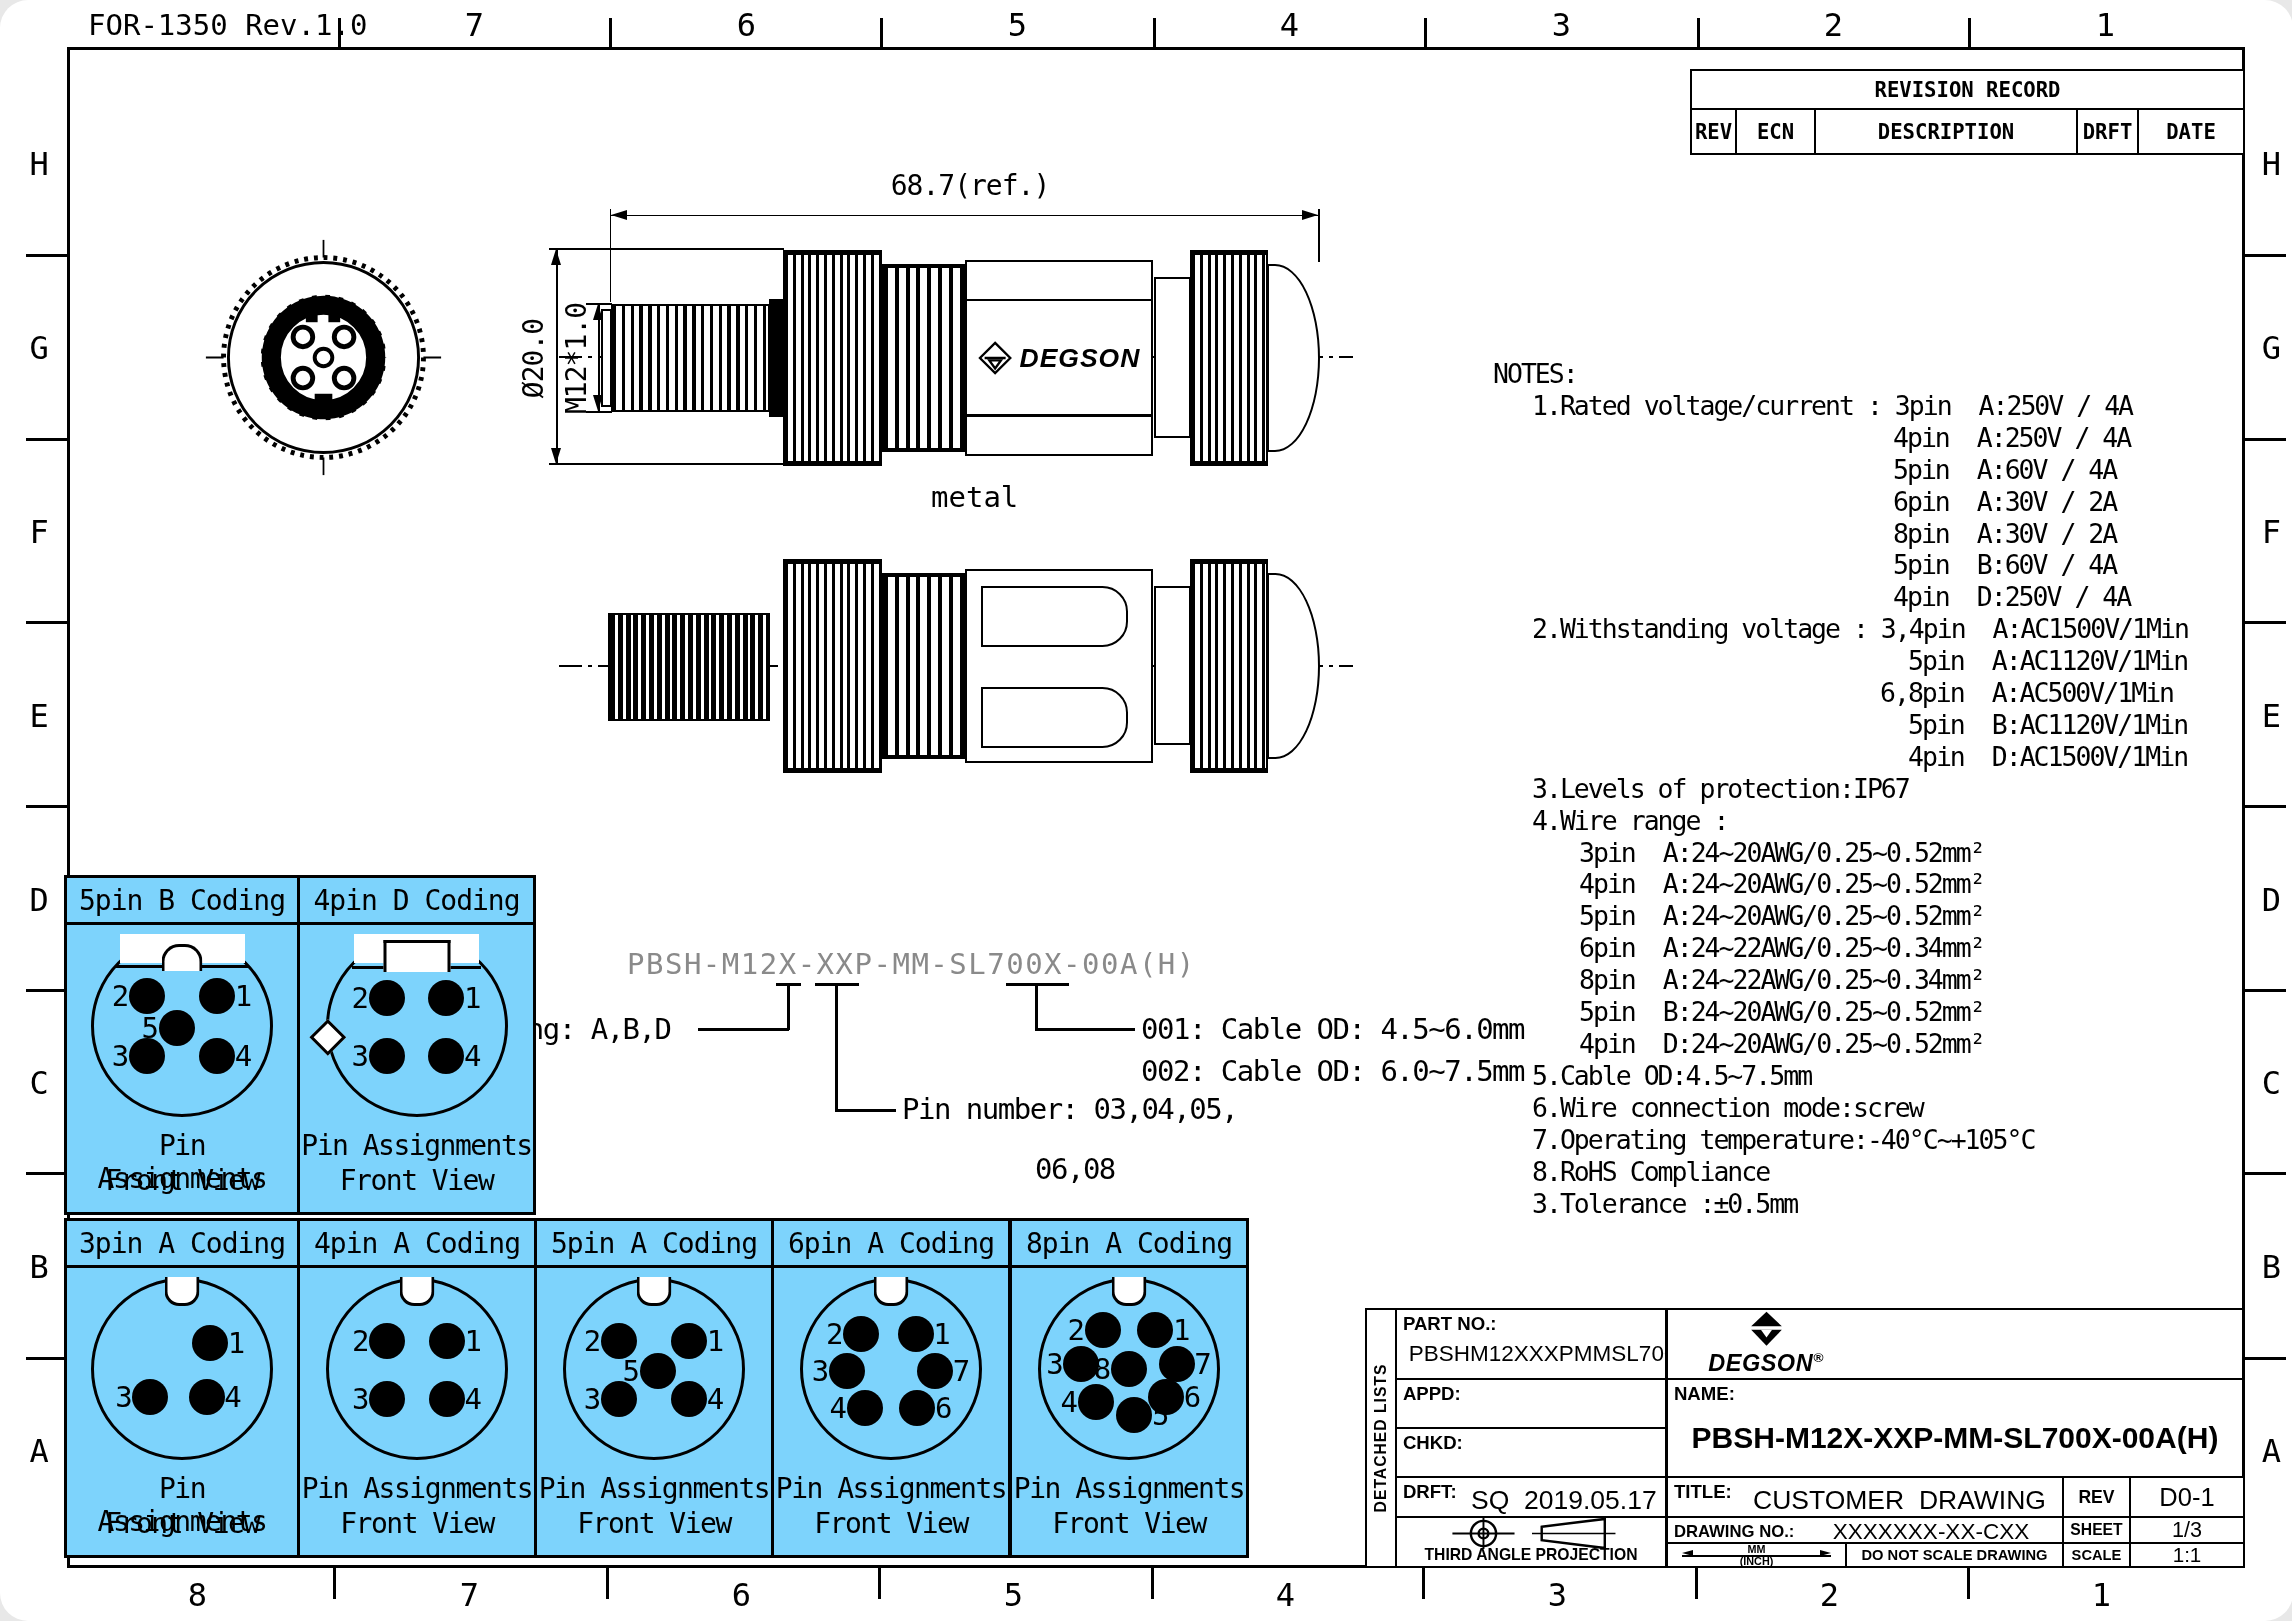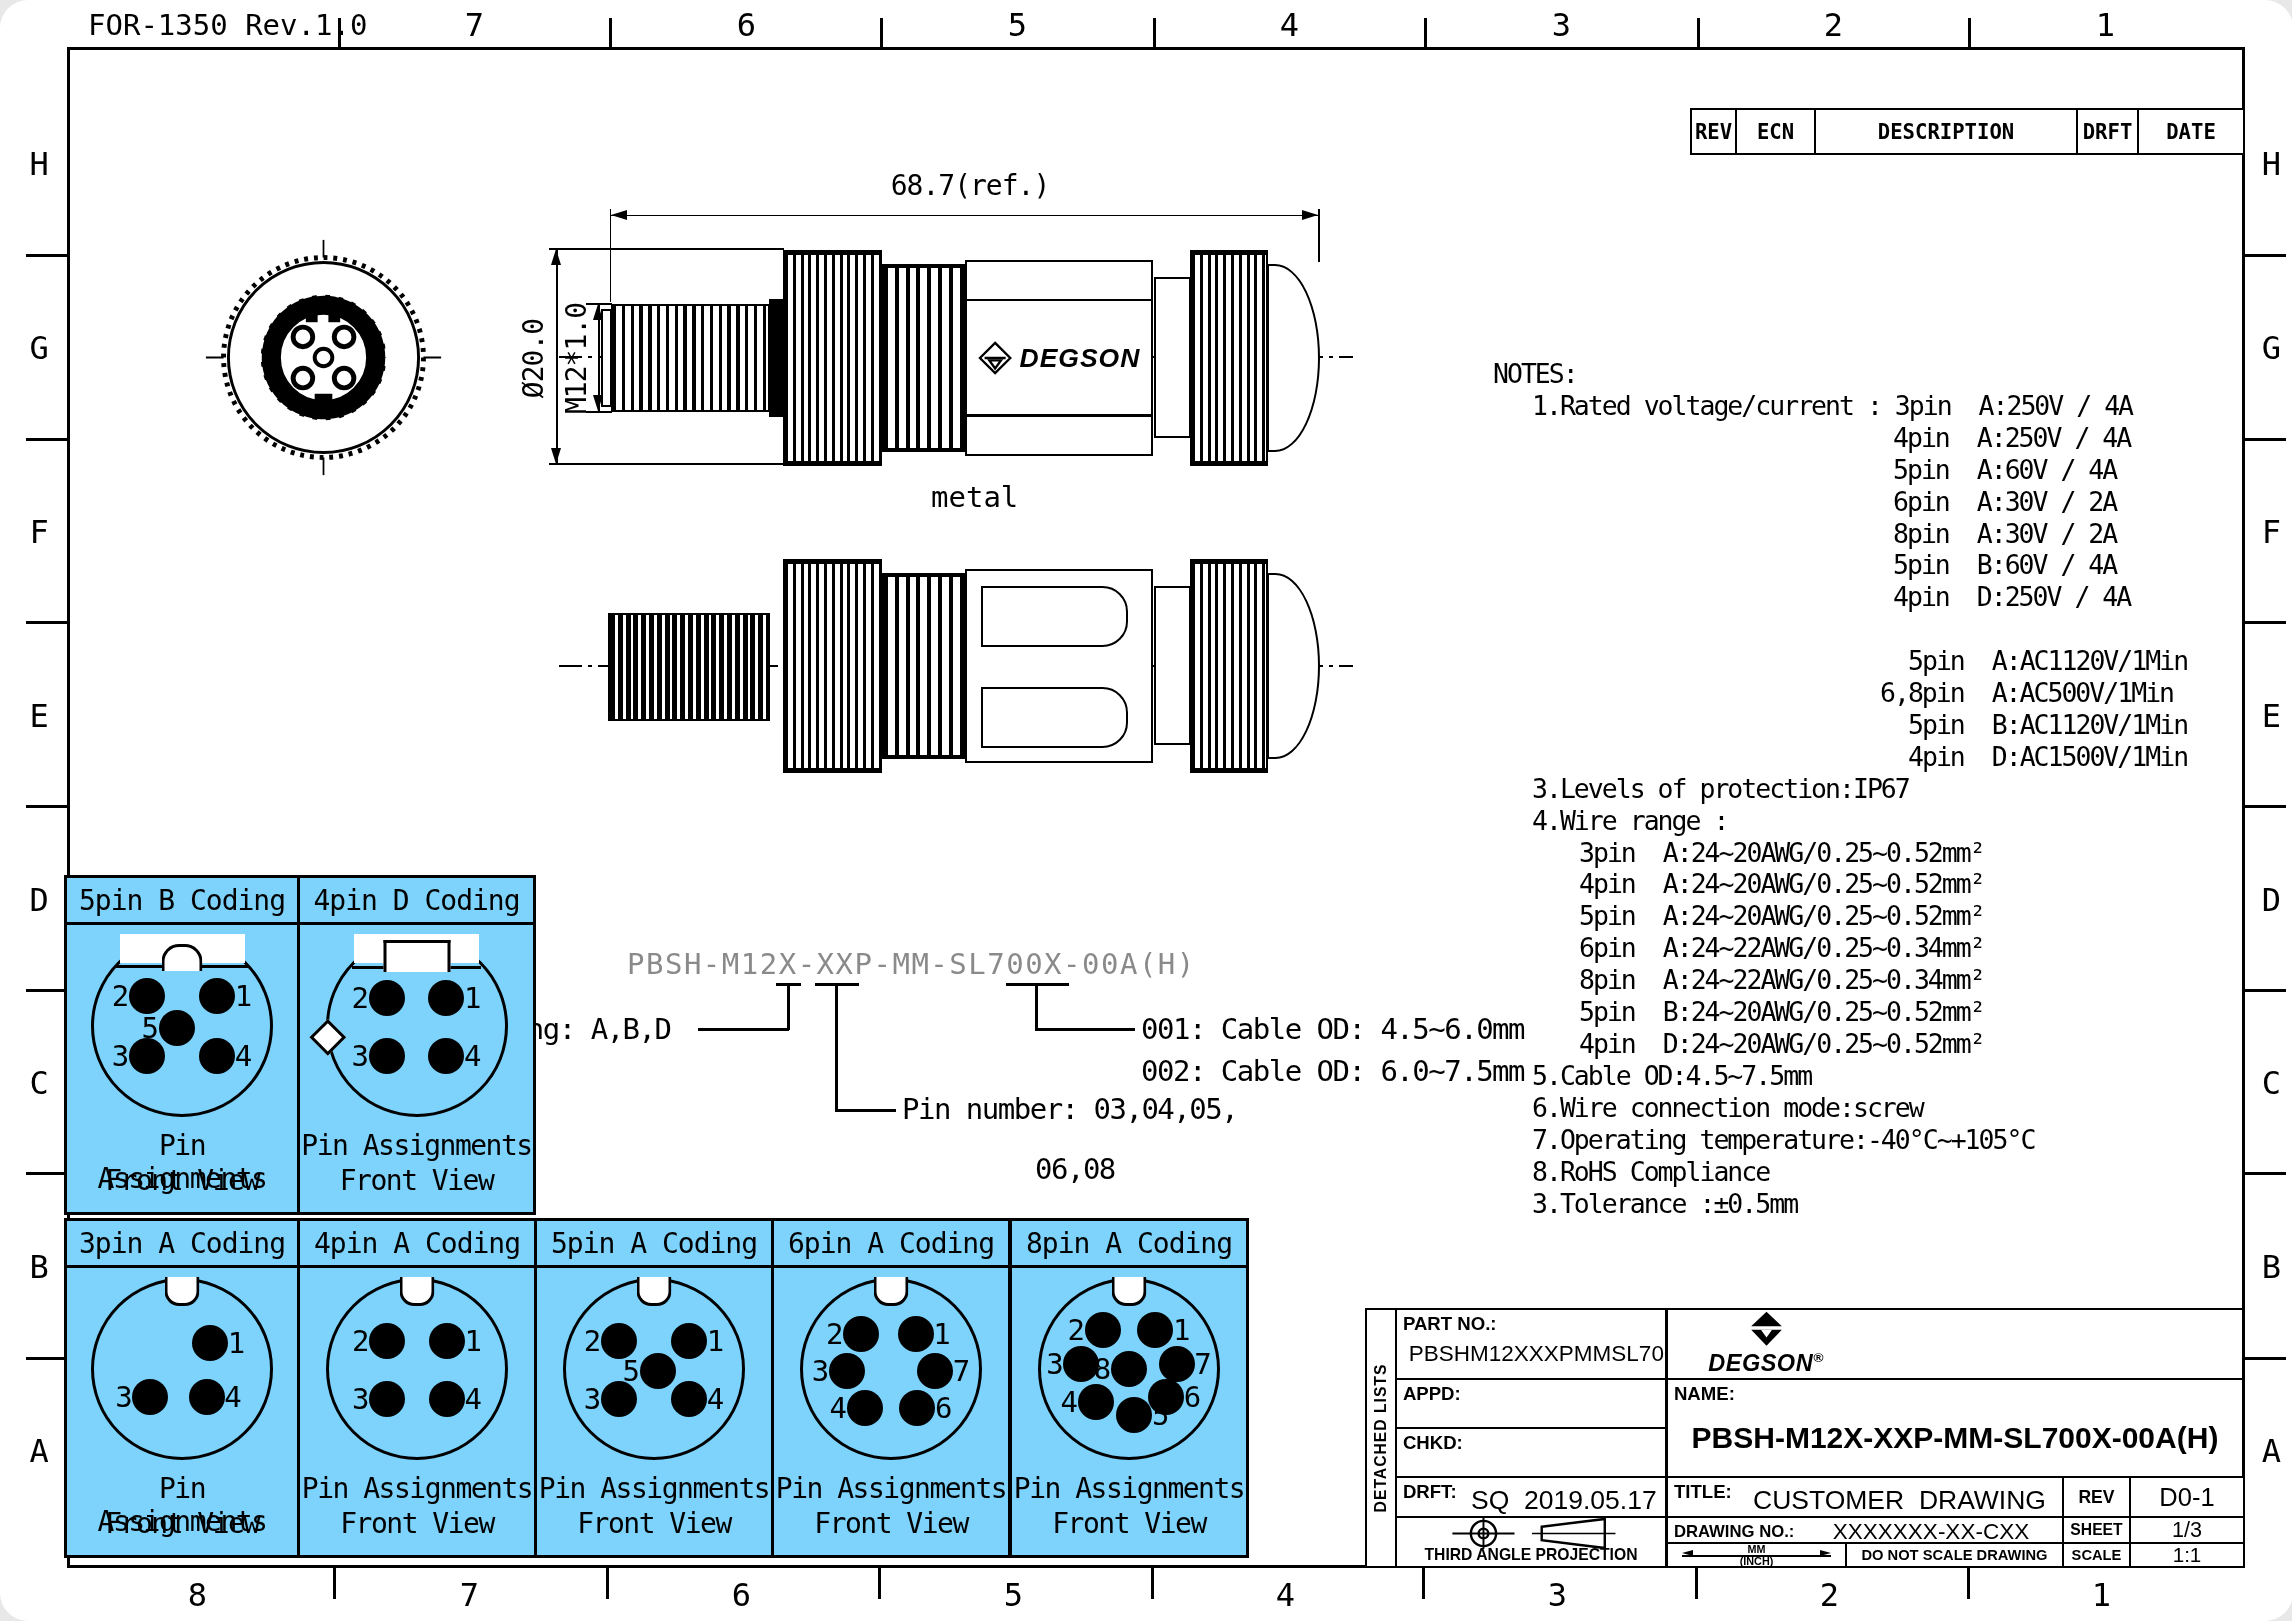--- a/index.html
+++ b/index.html
@@ -70,20 +70,21 @@
 </style>
 </head>
 <body>
 
 <div id="sheet">
 
   <div id="border-rect"></div>
   <div class="abs mono" style="left:88px;top:7.8px;font-size:29px;">FOR-1350 Rev.1.0</div>
 
   <div class="abs" id="revision-table" style="left:1690px;top:69px;width:555px;height:86px;">
+    <div class="rt-cell" style="position:absolute;left:0;top:0;width:555px;height:41px;">REVISION RECORD</div>
     <div class="rt-cell" style="position:absolute;left:0;top:39px;width:47px;height:47px;">REV</div>
     <div class="rt-cell" style="position:absolute;left:45px;top:39px;width:81px;height:47px;">ECN</div>
     <div class="rt-cell" style="position:absolute;left:124px;top:39px;width:264px;height:47px;">DESCRIPTION</div>
     <div class="rt-cell" style="position:absolute;left:386px;top:39px;width:63px;height:47px;">DRFT</div>
     <div class="rt-cell" style="position:absolute;left:447px;top:39px;width:108px;height:47px;">DATE</div>
   </div>
 
   <svg class="abs" style="left:201px;top:235px;" width="245" height="245" viewBox="0 0 250 250">
     <line x1="5" y1="125" x2="245" y2="125" stroke="#000" stroke-width="1.8"></line>
     <line x1="125" y1="5" x2="125" y2="245" stroke="#000" stroke-width="1.8"></line>
@@ -165,20 +166,21 @@
 
   <div class="abs" id="notes" style="left:1493px;top:358px;width:765px;height:882px;">
       <div class="note-line" style="left: 0px; top: 0px;">NOTES:</div>
       <div class="note-line" style="left: 39px; top: 32px;">1.Rated voltage/current : 3pin  A:250V / 4A</div>
       <div class="note-line" style="left: 400px; top: 64px;">4pin  A:250V / 4A</div>
       <div class="note-line" style="left: 400px; top: 96px;">5pin  A:60V / 4A</div>
       <div class="note-line" style="left: 400px; top: 128px;">6pin  A:30V / 2A</div>
       <div class="note-line" style="left: 400px; top: 160px;">8pin  A:30V / 2A</div>
       <div class="note-line" style="left: 400px; top: 191px;">5pin  B:60V / 4A</div>
       <div class="note-line" style="left: 400px; top: 223px;">4pin  D:250V / 4A</div>
+      <div class="note-line" style="left: 39px; top: 255px;">2.Withstanding voltage : 3,4pin  A:AC1500V/1Min</div>
       <div class="note-line" style="left: 415px; top: 287px;">5pin  A:AC1120V/1Min</div>
       <div class="note-line" style="left: 387px; top: 319px;">6,8pin  A:AC500V/1Min</div>
       <div class="note-line" style="left: 415px; top: 351px;">5pin  B:AC1120V/1Min</div>
       <div class="note-line" style="left: 415px; top: 383px;">4pin  D:AC1500V/1Min</div>
       <div class="note-line" style="left: 39px; top: 415px;">3.Levels of protection:IP67</div>
       <div class="note-line" style="left: 39px; top: 447px;">4.Wire range :</div>
       <div class="note-line" style="left: 86px; top: 479px;">3pin  A:24~20AWG/0.25~0.52mm²</div>
       <div class="note-line" style="left: 86px; top: 510px;">4pin  A:24~20AWG/0.25~0.52mm²</div>
       <div class="note-line" style="left: 86px; top: 542px;">5pin  A:24~20AWG/0.25~0.52mm²</div>
       <div class="note-line" style="left: 86px; top: 574px;">6pin  A:24~22AWG/0.25~0.34mm²</div>

